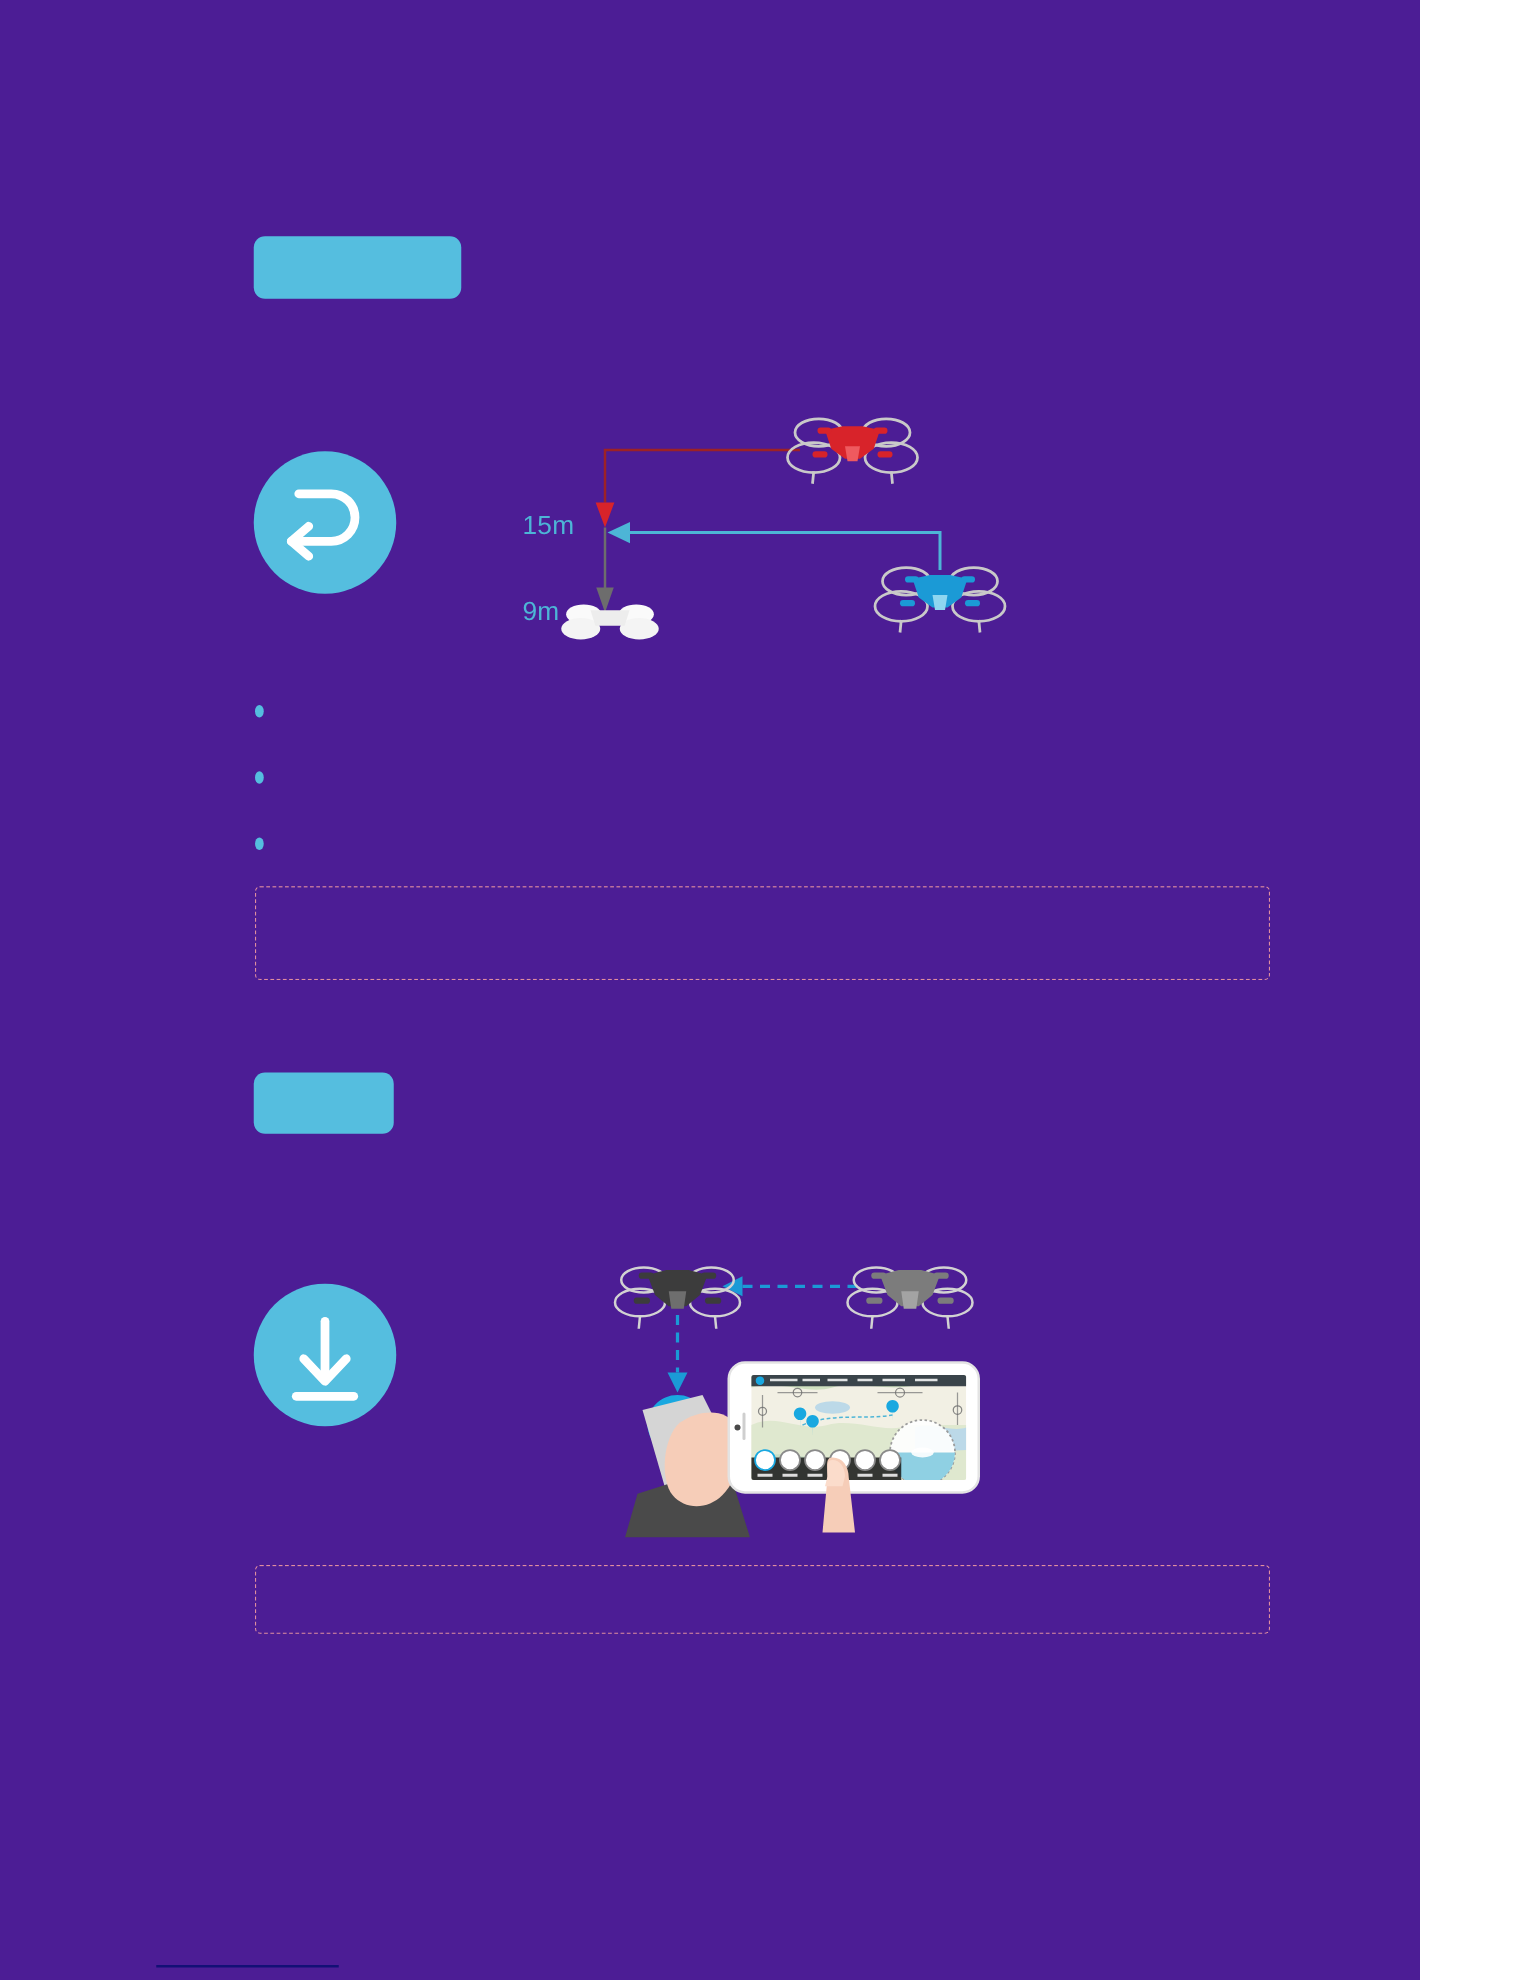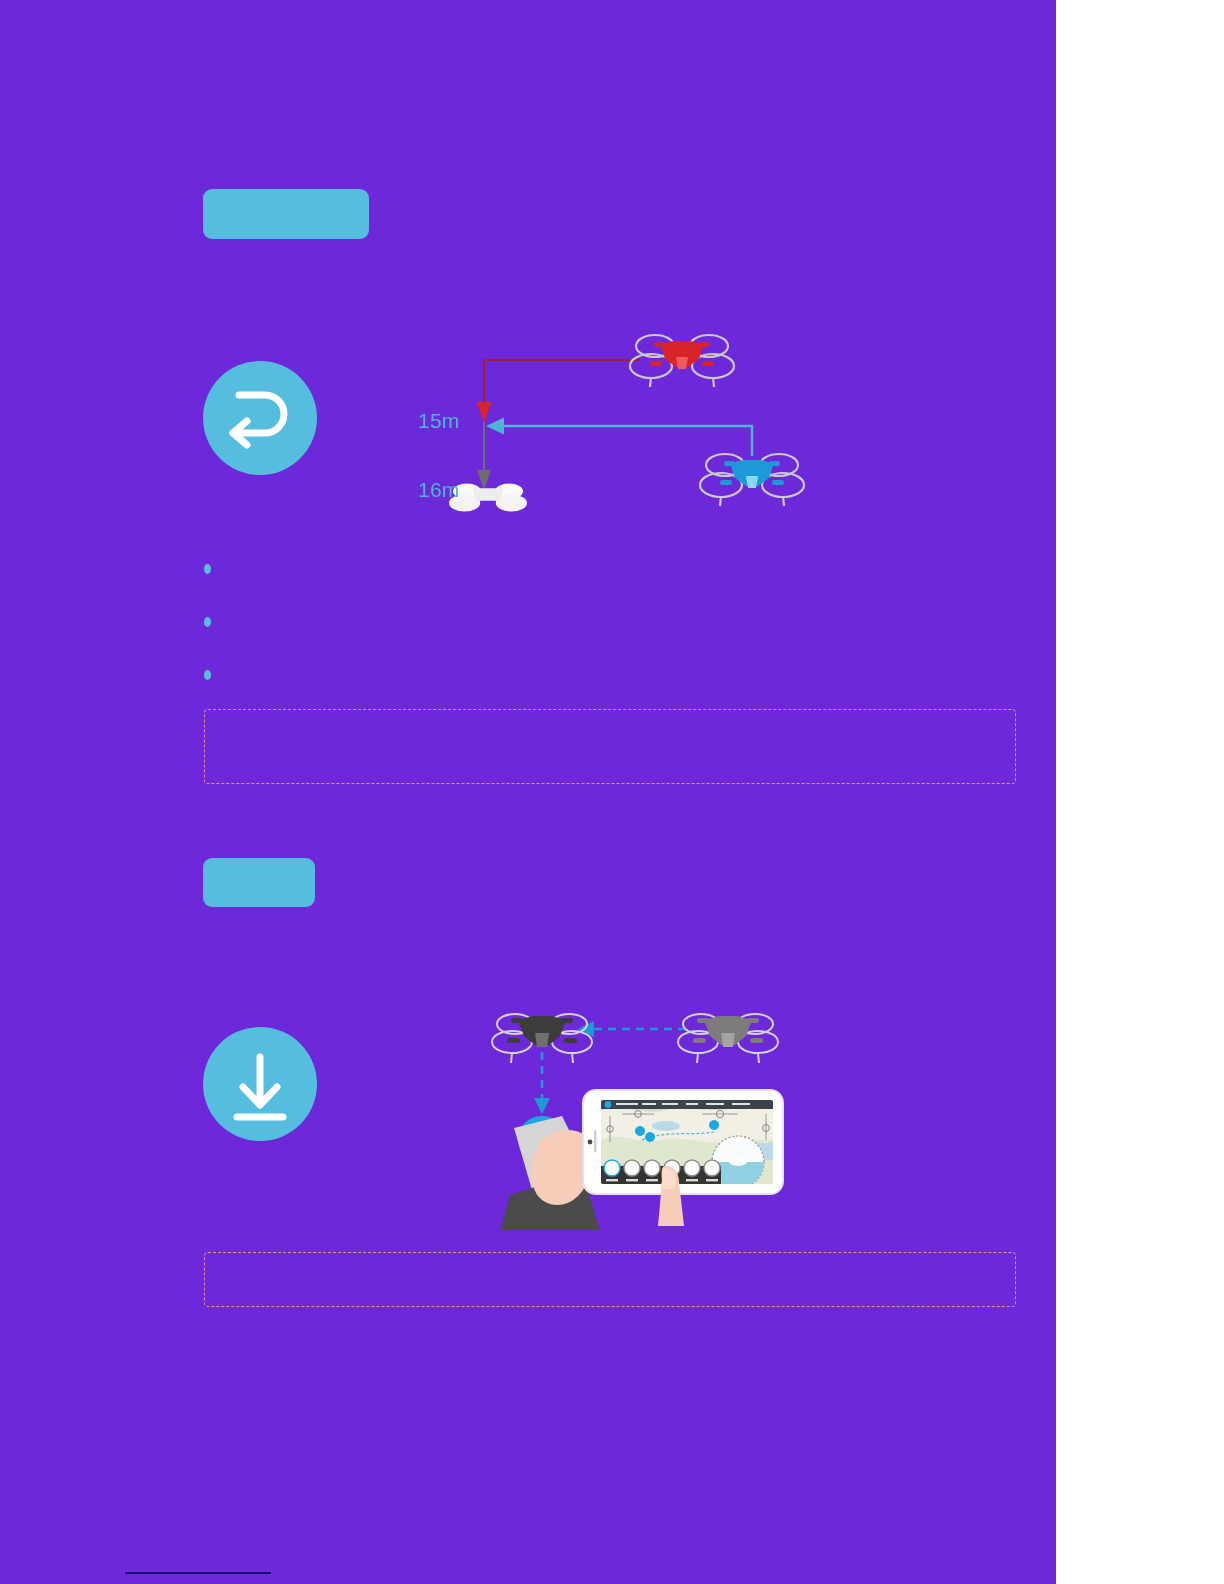--- a/index.html
+++ b/index.html
@@ -6,23 +6,23 @@
   * { box-sizing: border-box; margin: 0; padding: 0; }
   html, body {
     width: 1224px;
     height: 1584px;
     background: #ffffff;
     font-family: "Liberation Sans", sans-serif;
     overflow: hidden;
   }
   .page {
     position: relative;
-    width: 1056px;
+    width: 1136px;
     height: 1584px;
-    background: #6d28d9;
+    background: #4c1d95;
     padding-left: 12px;
   }
 
   
   .heading-chip {
     position: absolute;
     background: #55bedf;
     border-radius: 9px;
     color: #ffffff;
     font-size: 17px;
@@ -188,21 +188,21 @@
       <g transform="translate(88,166) scale(0.78)">
         <ellipse cx="-27" cy="-6" rx="18" ry="10" fill="#fafafa"></ellipse>
         <ellipse cx="27" cy="-6" rx="18" ry="10" fill="#fafafa"></ellipse>
         <ellipse cx="-30" cy="9" rx="20" ry="11" fill="#f4f4f4"></ellipse>
         <ellipse cx="30" cy="9" rx="20" ry="11" fill="#f4f4f4"></ellipse>
         <path d="M-20 -10 L20 -10 L15 6 L-15 6 Z" fill="#ededed"></path>
       </g>
     </svg>
 
     <div class="alt-label" id="alt-15">15m</div>
-    <div class="alt-label" id="alt-10">16m</div>
+    <div class="alt-label" id="alt-10">9m</div>
   </div>
 
   <div class="bullet-list">
     <div class="bullet-row">
       <span class="bullet-dot"></span>
       <span></span>
     </div>
     <div class="bullet-row">
       <span class="bullet-dot"></span>
       <span></span>

